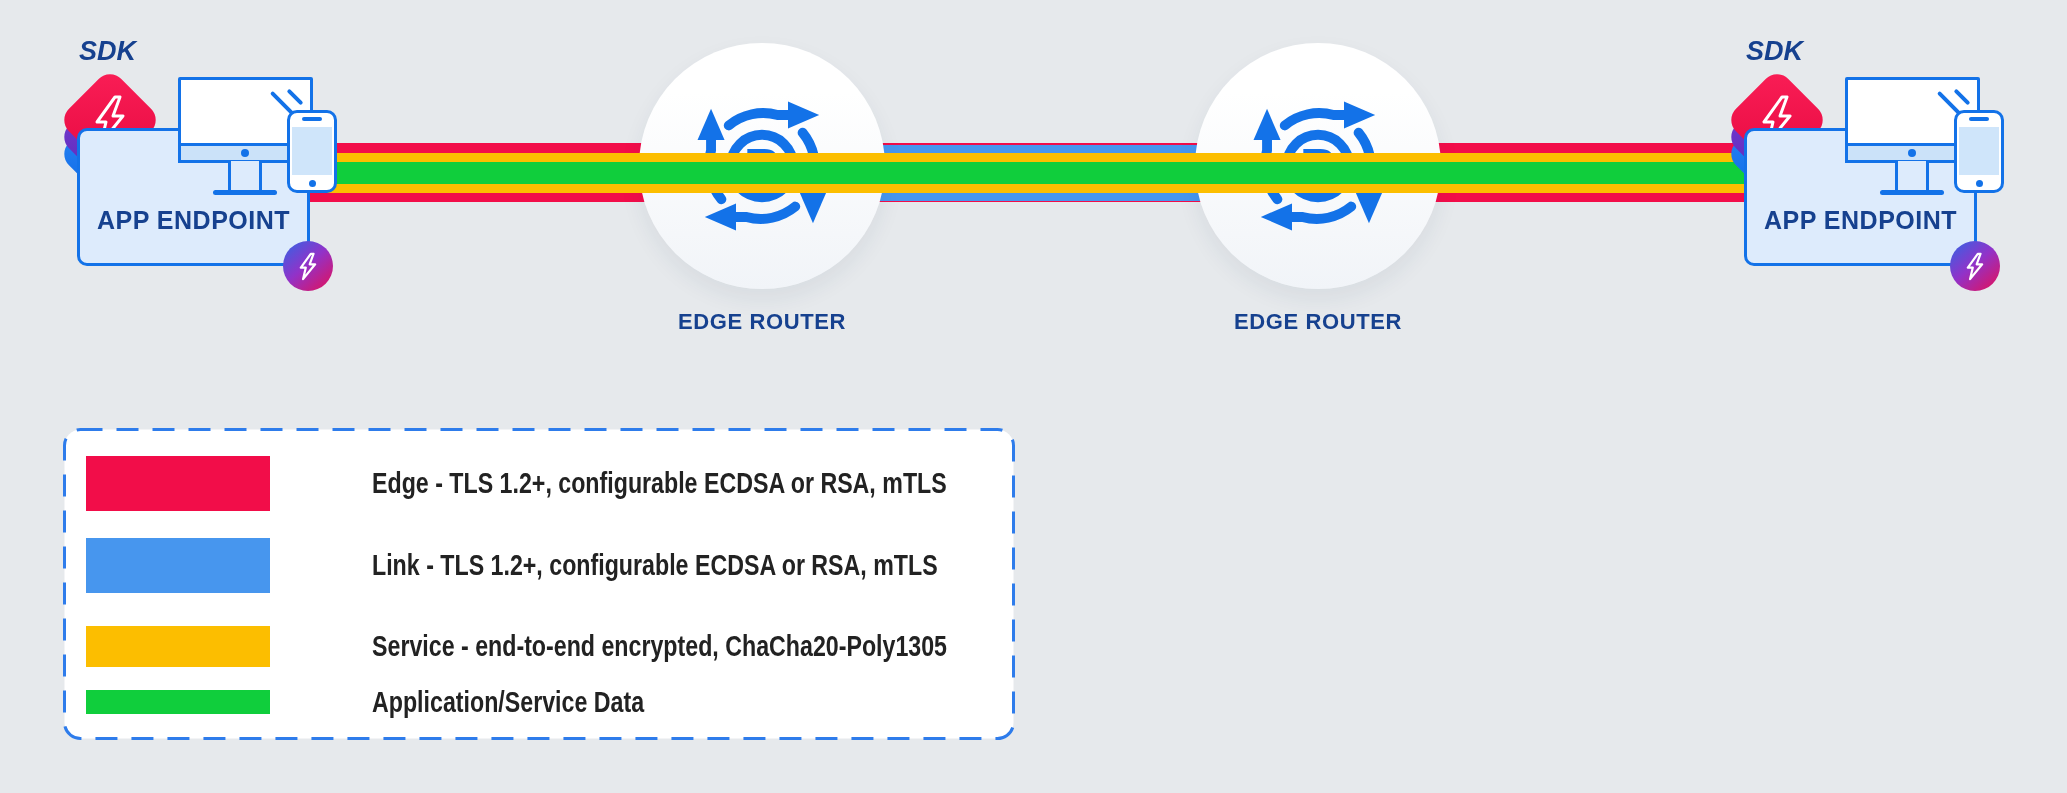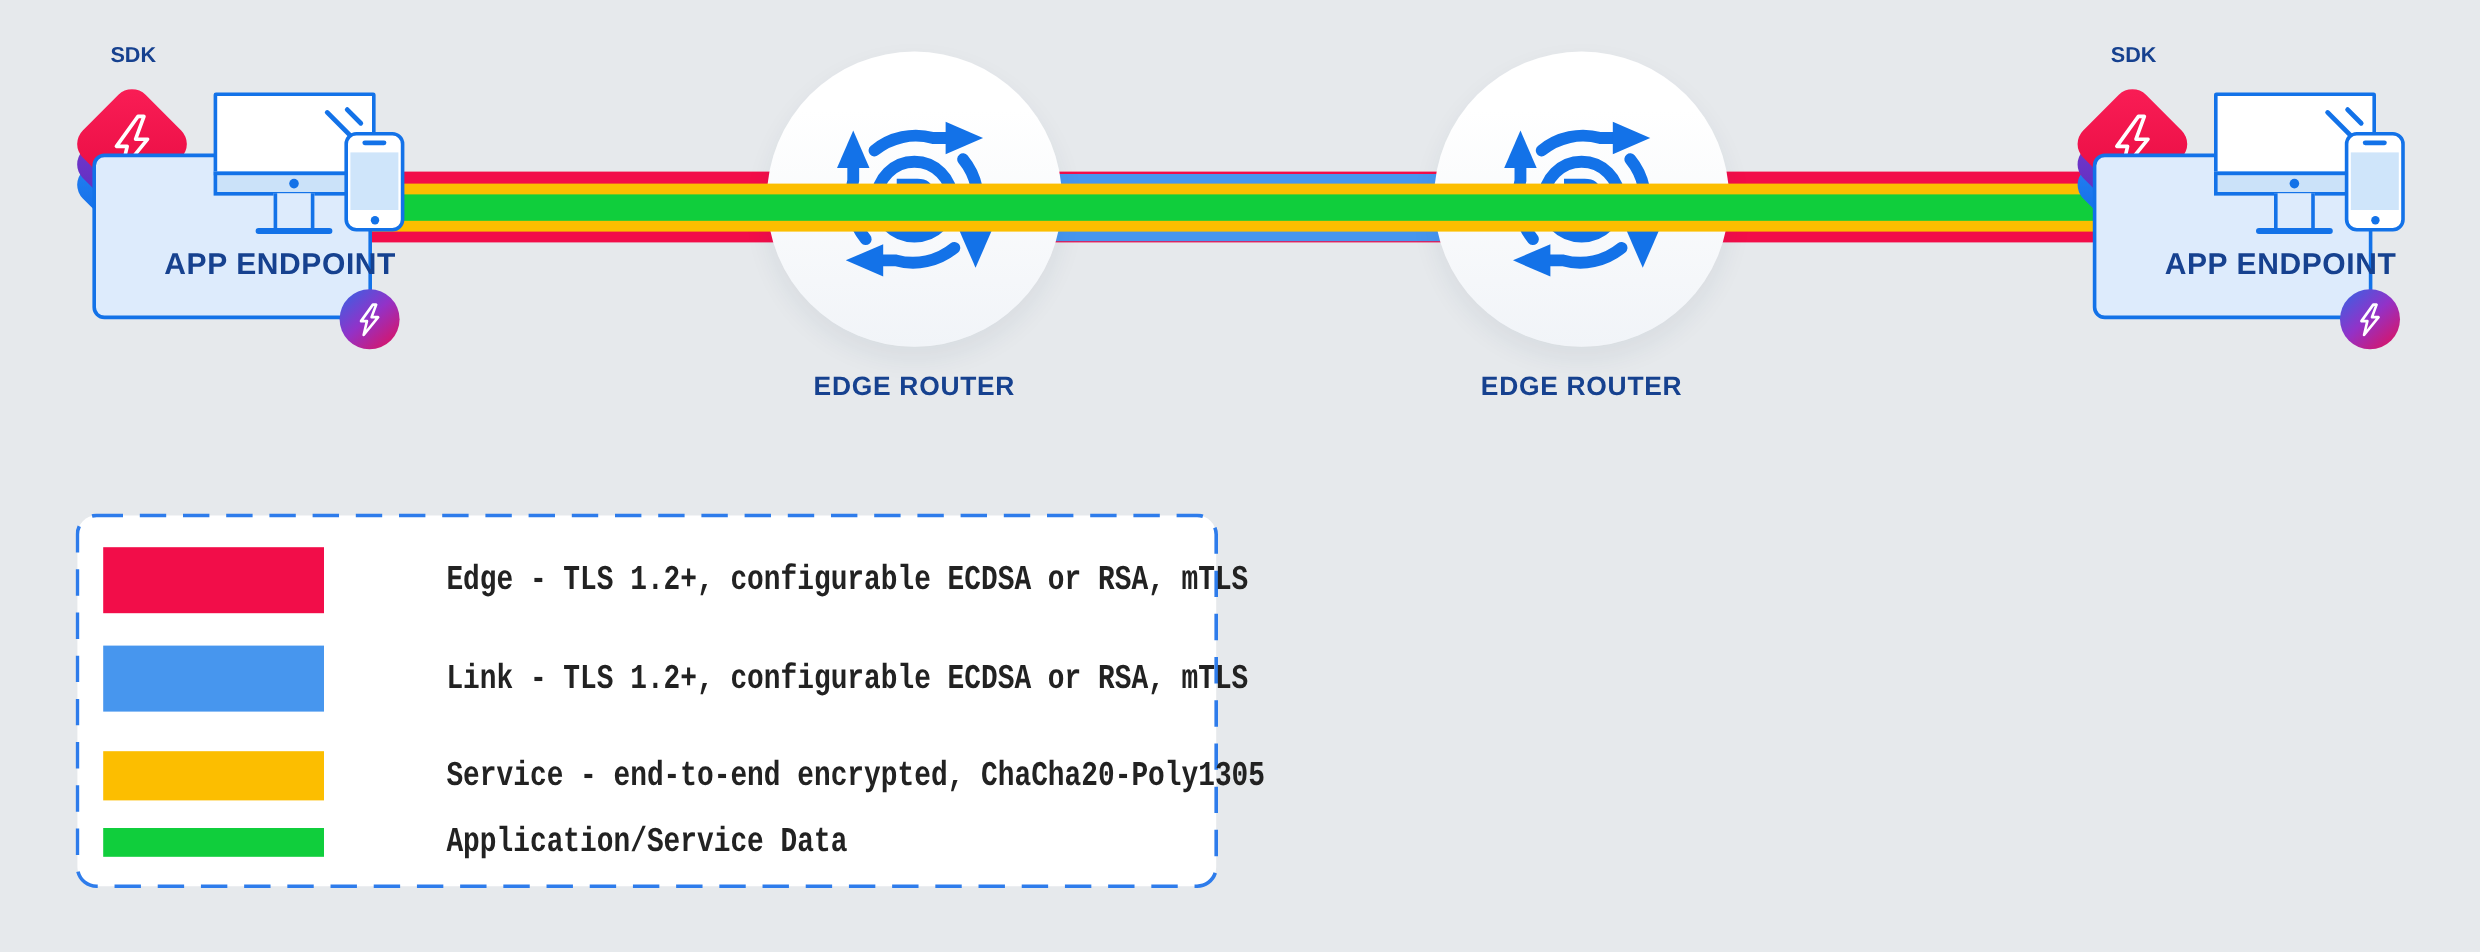--- a/index.html
+++ b/index.html
@@ -30,36 +30,36 @@
   }
   .router svg{position:absolute;left:45px;top:45px;}
   .router .rlabel{
     position:absolute;left:-60px;width:366px;top:266px;text-align:center;
     color:var(--navy);font-size:22px;font-weight:600;letter-spacing:.6px;
   }
 
   
   .endpoint{position:absolute;top:0;left:0;width:360px;height:300px;z-index:10;}
   .endpoint.right{left:1667px;}
-  .sdk-label{position:absolute;left:92px;top:36px;color:var(--navy);font-size:18px;font-weight:600;}
+  .sdk-label{position:absolute;left:79px;top:36px;color:var(--navy);font-size:27px;font-weight:600;font-style:italic;}
   .diamond{
     position:absolute;width:74px;height:74px;border-radius:16px;transform:rotate(45deg);
   }
   .diamond.blue   {left:73px;top:117px;background:linear-gradient(135deg,#2E8CF8,#0C66E4);}
   .diamond.purple {left:73px;top:100px;background:linear-gradient(135deg,#7B3FD6,#5A28B8);}
   .diamond.crimson{left:73px;top:83px; background:linear-gradient(135deg,#FA1E56,#E60940);}
   .sdk-bolt{position:absolute;left:90px;top:94px;}
 
   .ep-box{
     position:absolute;left:77px;top:128px;width:233px;height:138px;border-radius:10px;
     background:var(--panel);border:3px solid var(--outline);box-sizing:border-box;
   }
   .ep-label{
     position:absolute;left:77px;top:206px;width:233px;text-align:center;
-    color:var(--navy);font-size:25px;font-weight:600;letter-spacing:.5px;padding-left:40px;
+    color:var(--navy);font-size:25px;font-weight:600;letter-spacing:.5px;
   }
 
   .mon-screen{
     position:absolute;left:178px;top:77px;width:135px;height:69px;background:#fff;
     border:3px solid var(--outline);box-sizing:border-box;border-radius:2px 2px 0 0;
   }
   .mon-bezel{
     position:absolute;left:178px;top:143px;width:135px;height:20px;background:#CBE2F9;
     border:3px solid var(--outline);box-sizing:border-box;
   }
@@ -81,21 +81,21 @@
   .phone .pspeaker{position:absolute;left:12px;top:4px;width:20px;height:4px;border-radius:2px;background:var(--outline);}
   .phone .pdot{position:absolute;left:18.5px;bottom:3px;width:7px;height:7px;border-radius:50%;background:var(--outline);}
 
   .ziti-circle{
     position:absolute;left:283px;top:241px;width:50px;height:50px;border-radius:50%;
     background:linear-gradient(140deg,#3066E6 0%,#9232C8 48%,#E60F55 100%);
     display:flex;align-items:center;justify-content:center;
   }
 
   
-  .legend{position:absolute;left:63px;top:428px;width:952px;height:312px;z-index:20;font-family:Liberation Mono, monospace;}
+  .legend{position:absolute;left:63px;top:428px;width:952px;height:312px;z-index:20;}
   .legend .frame{position:absolute;left:0;top:0;}
   .swatch{position:absolute;left:23px;width:184px;}
   .sw1{top:28px;height:55px;}
   .sw2{top:110px;height:55px;}
   .sw3{top:198px;height:41px;}
   .sw4{top:262px;height:24px;}
   .leg-label{
     position:absolute;left:309px;color:var(--legendtext);font-size:29px;font-weight:600;
     transform:scaleX(.8);transform-origin:left center;white-space:nowrap;
   }

